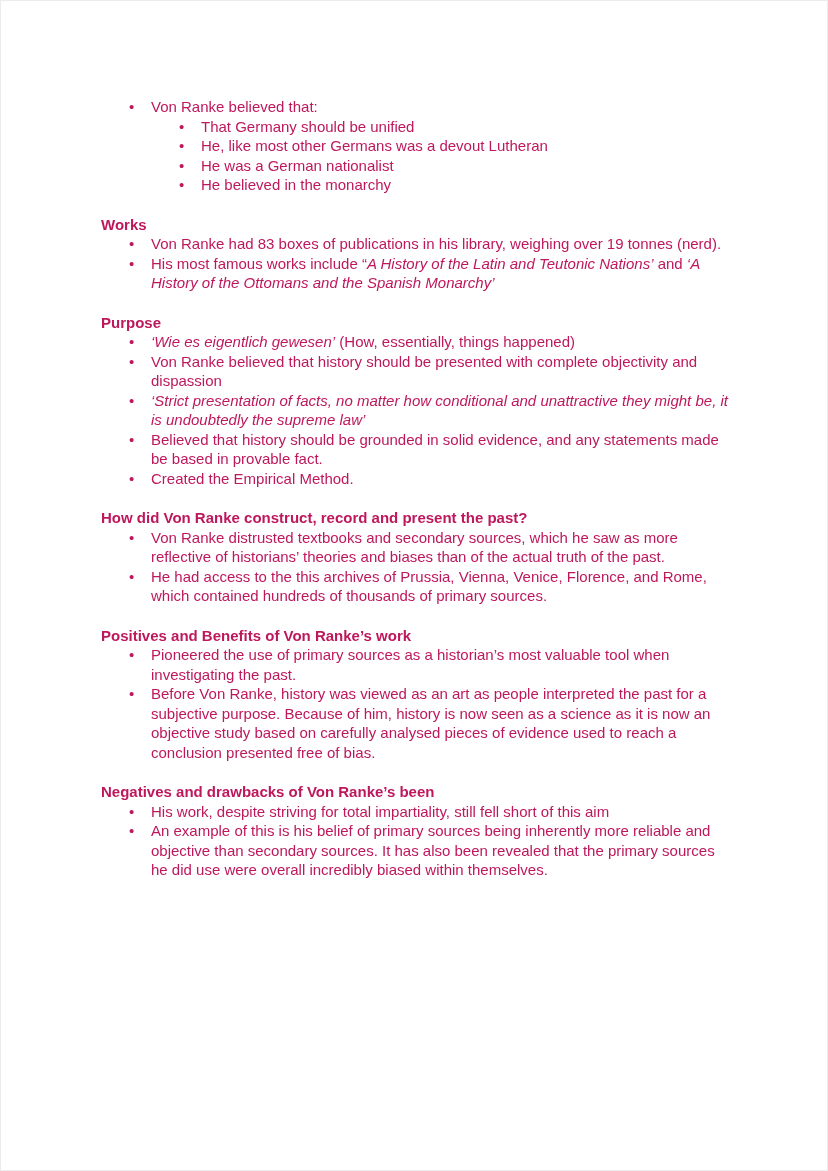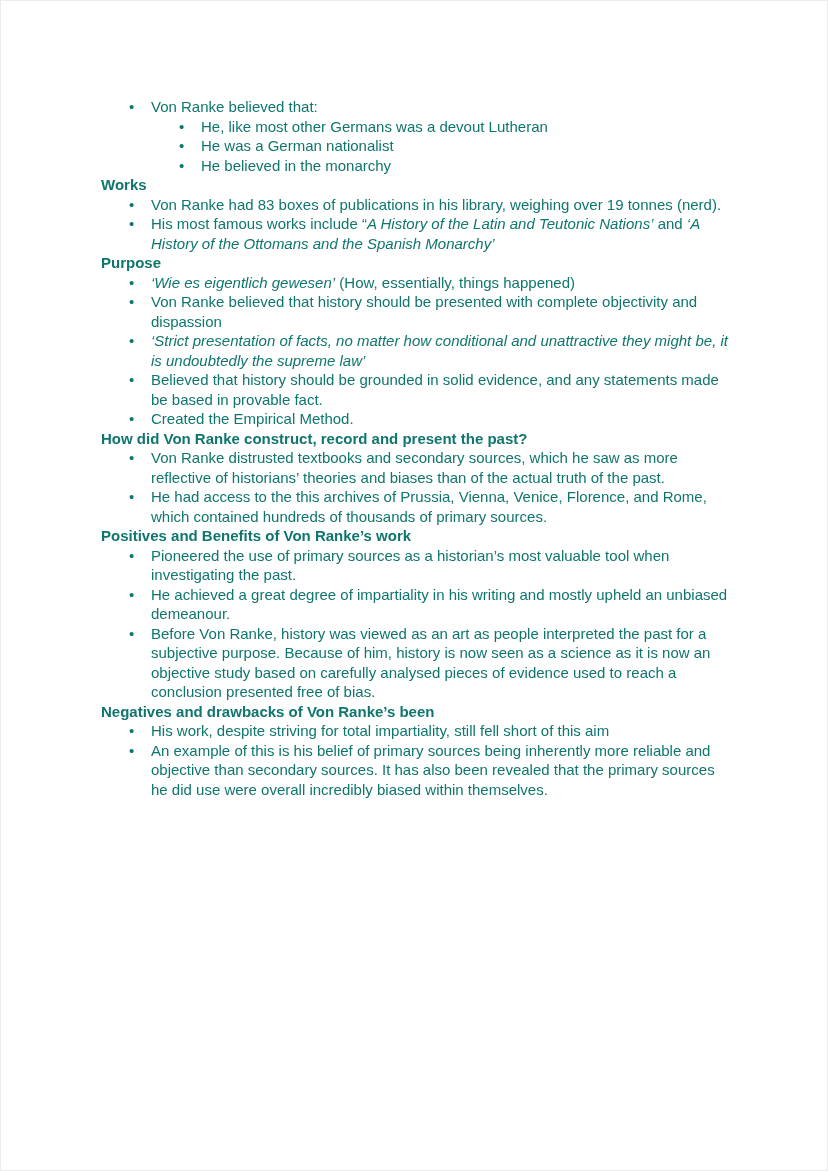--- a/index.html
+++ b/index.html
@@ -11,39 +11,40 @@
     position: relative;
     width: 828px;
     height: 1171px;
     box-sizing: border-box;
     background: #ffffff;
     border: 1px solid #ececec;
     padding: 96px 98px 0 100px;
     font-family: "Liberation Sans", "DejaVu Sans", sans-serif;
     font-size: 15px;
     line-height: 19.5px;
-    color: #0f766e;
+    color: #be185d;
     overflow: hidden;
   }
   .blist {
     list-style: none;
     margin: 0;
     padding: 0;
   }
   .li1 {
     position: relative;
     padding-left: 50px;
   }
   .li1::before {
     content: "\2022";
     position: absolute;
     left: 28px;
     top: 0;
   }
   .sec {
+    margin-top: 20px;
   }
   .h {
     font-size: 15px;
     font-weight: 700;
     margin: 0;
     padding: 0;
   }
   .t { }
   .it {
     font-style: italic;
@@ -51,20 +52,21 @@
 </style>
 </head>
 <body>
 
 <div class="page">
 
   <ul class="blist">
     <li class="li1">
       <span class="t">Von Ranke believed that:</span>
       <ul class="blist">
+        <li class="li1"><span class="t">That Germany should be unified</span></li>
         <li class="li1"><span class="t">He, like most other Germans was a devout Lutheran</span></li>
         <li class="li1"><span class="t">He was a German nationalist</span></li>
         <li class="li1"><span class="t">He believed in the monarchy</span></li>
       </ul>
     </li>
   </ul>
 
   <section class="sec">
     <h2 class="h">Works</h2>
     <ul class="blist">
@@ -89,21 +91,20 @@
     <ul class="blist">
       <li class="li1"><span class="t">Von Ranke distrusted textbooks and secondary sources, which he saw as more reflective of historians’ theories and biases than of the actual truth of the past.</span></li>
       <li class="li1"><span class="t">He had access to the this archives of Prussia, Vienna, Venice, Florence, and Rome, which contained hundreds of thousands of primary sources.</span></li>
     </ul>
   </section>
 
   <section class="sec">
     <h2 class="h">Positives and Benefits of Von Ranke’s work</h2>
     <ul class="blist">
       <li class="li1"><span class="t">Pioneered the use of primary sources as a historian’s most valuable tool when investigating the past.</span></li>
-      <li class="li1"><span class="t">He achieved a great degree of impartiality in his writing and mostly upheld an unbiased demeanour.</span></li>
       <li class="li1"><span class="t">Before Von Ranke, history was viewed as an art as people interpreted the past for a subjective purpose. Because of him, history is now seen as a science as it is now an objective study based on carefully analysed pieces of evidence used to reach a conclusion presented free of bias.</span></li>
     </ul>
   </section>
 
   <section class="sec">
     <h2 class="h">Negatives and drawbacks of Von Ranke’s been</h2>
     <ul class="blist">
       <li class="li1"><span class="t">His work, despite striving for total impartiality, still fell short of this aim</span></li>
       <li class="li1"><span class="t">An example of this is his belief of primary sources being inherently more reliable and objective than secondary sources. It has also been revealed that the primary sources he did use were overall incredibly biased within themselves.</span></li>
     </ul>

